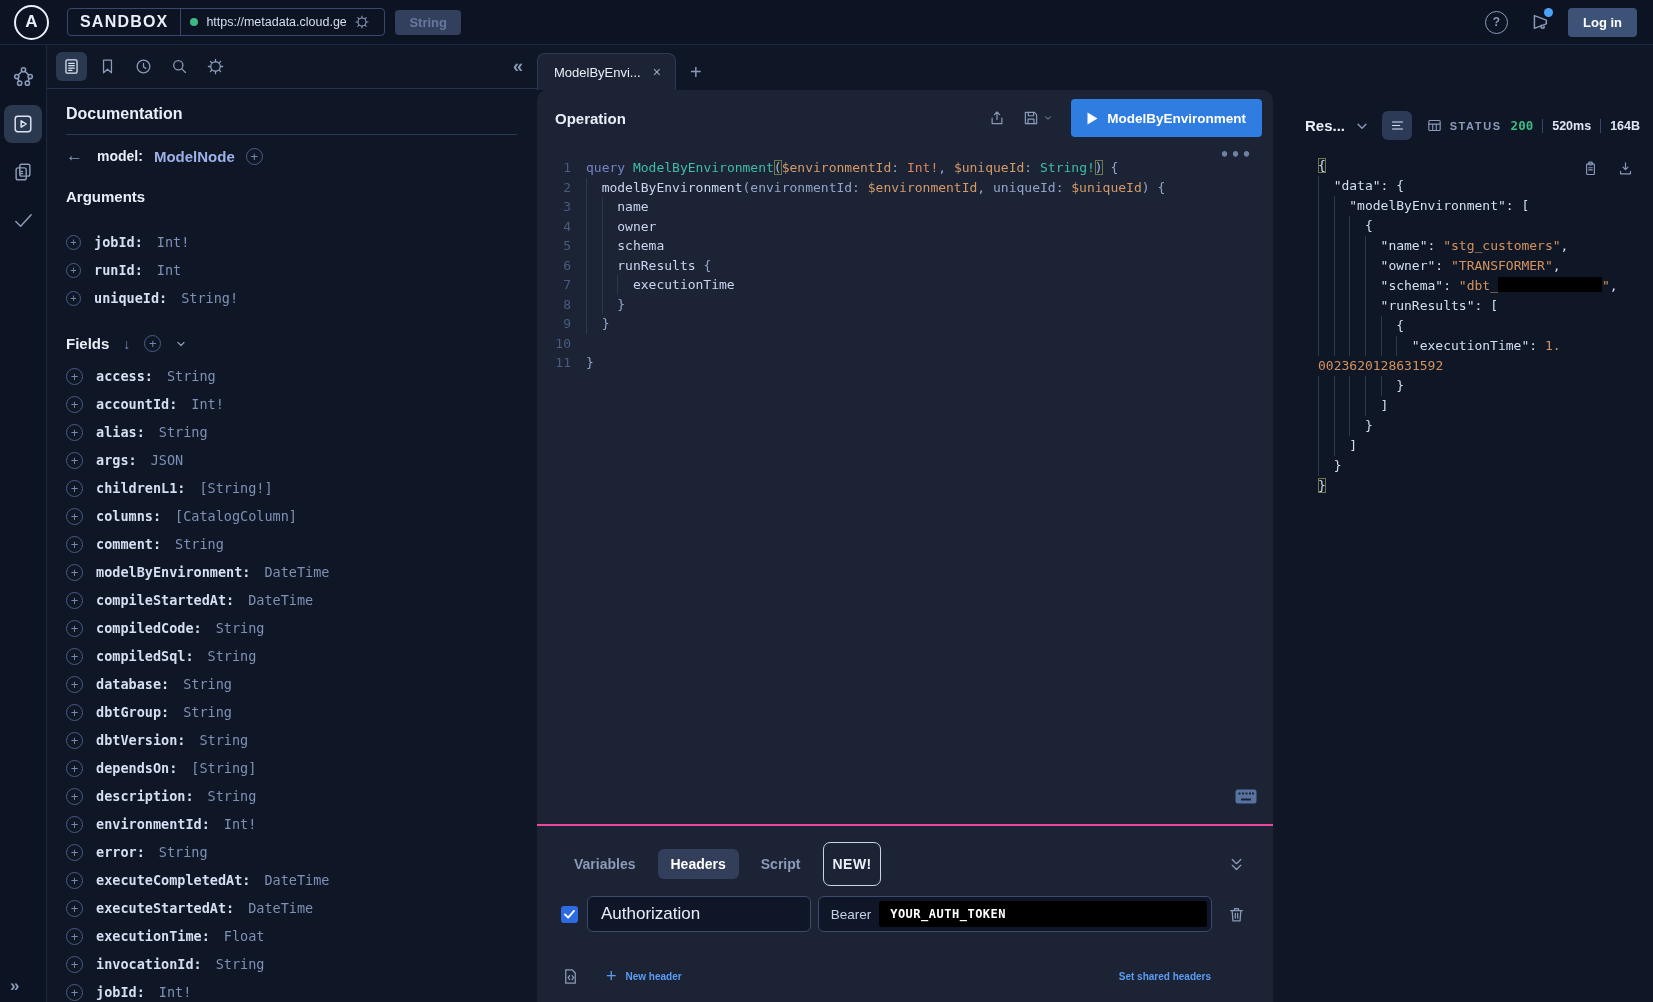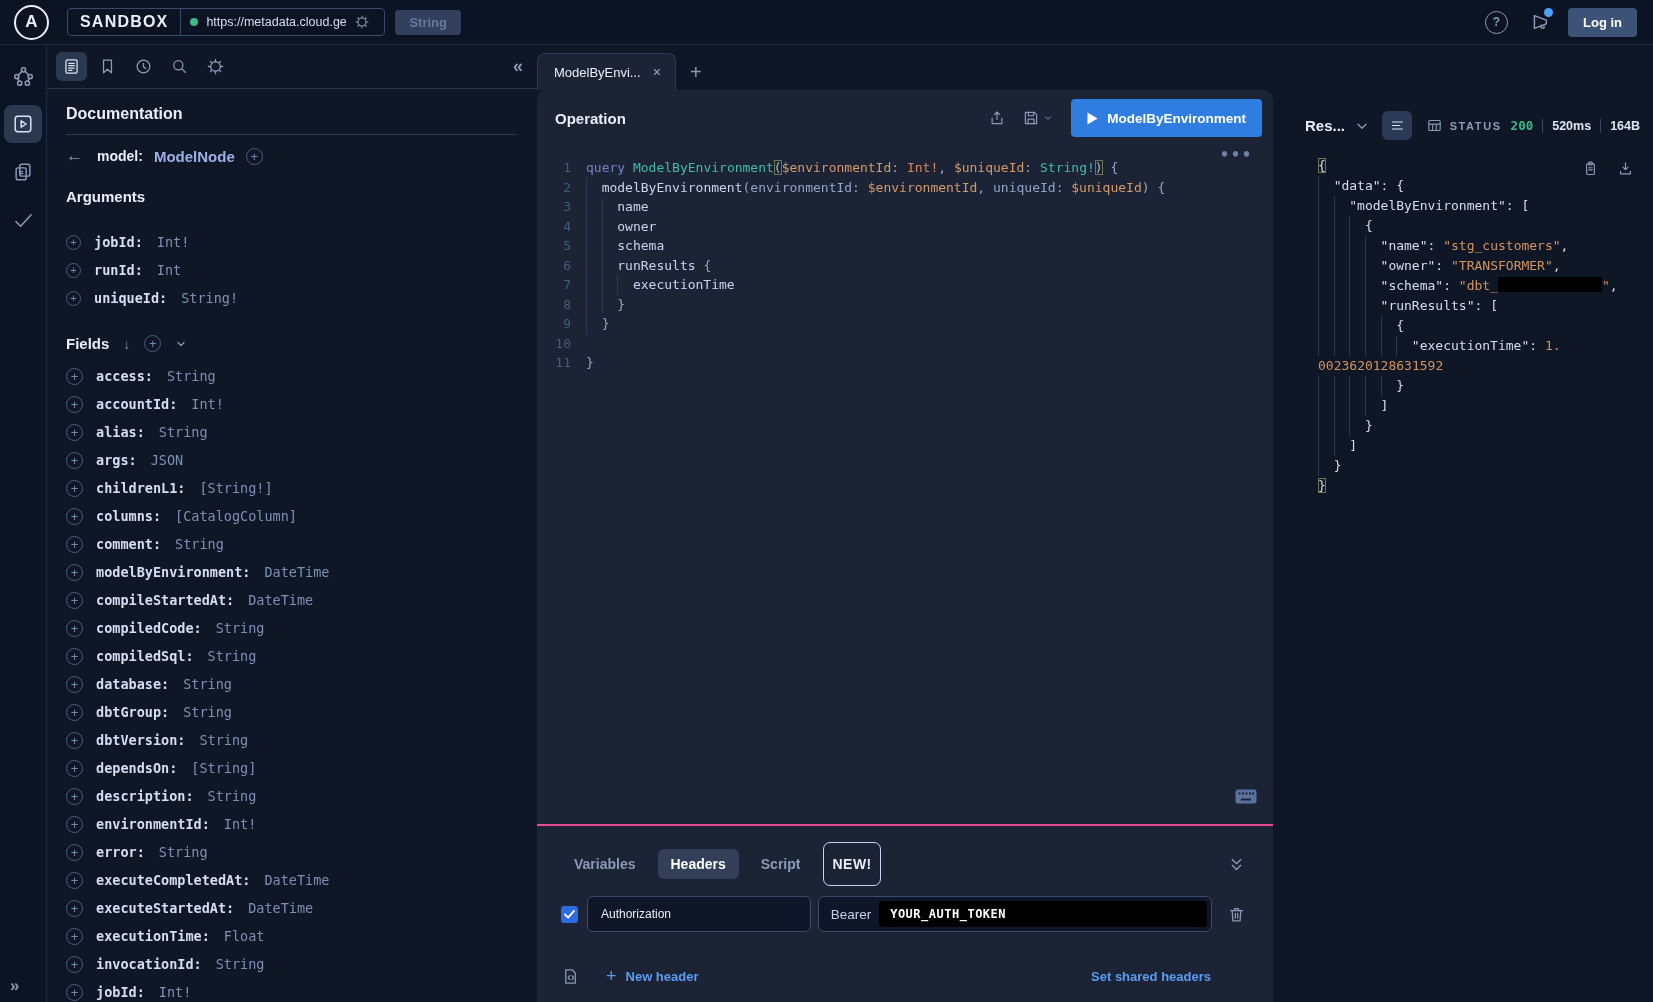--- a/index.html
+++ b/index.html
@@ -95,28 +95,28 @@
   .ftabs{display:flex;align-items:center;margin-top:16px;}
   .ftab{font-size:14px;color:#8a9ab8;padding:7px 13px;border-radius:6px;font-weight:bold;}
   .ftab.sel{background:#333f5a;color:#fff;}
   .ftab-gap{width:9px;}
   .new-badge{margin-left:10px;border:1px solid #c8d2e8;border-radius:7px;padding:13px 8px;
              font-size:14px;font-weight:bold;letter-spacing:.5px;color:#e9eef8;}
   .fcollapse{margin-left:auto;padding-right:4px;}
   .hrow{display:flex;align-items:center;margin-top:10px;gap:7px;}
   .chk{width:17px;height:17px;background:#2d6be3;border-radius:3px;display:flex;align-items:center;justify-content:center;flex:none;margin-right:2px;}
   .hkey{width:225px;height:36px;background:#0e1628;border:1px solid #3c4a6b;border-radius:6px;display:flex;
-        align-items:center;padding:8px 13px;font-size:12px;color:#e9eef8;box-sizing:border-box;}
+        align-items:center;padding:8px 13px;font-size:17px;color:#e9eef8;box-sizing:border-box;}
   .hval{width:397px;height:36px;background:#0e1628;border:1px solid #3c4a6b;border-radius:6px;display:flex;
         align-items:center;gap:8px;padding:0 4px 0 12px;font-size:13.5px;color:#c6d0e6;box-sizing:border-box;}
   .token-black{background:#000;color:#fff;font-family:"DejaVu Sans Mono",monospace;font-size:12px;font-weight:bold;
                letter-spacing:.5px;padding:6px 11px;border-radius:3px;flex:1;}
   .trash-btn{margin-left:5px;padding:3px;}
   .nrow{display:flex;align-items:center;margin-top:34px;padding-right:38px;}
-  .link{color:#5b9cf6;font-size:13px;font-weight:bold;}
+  .link{color:#5b9cf6;font-size:10px;font-weight:bold;}
   .new-header{display:flex;align-items:center;gap:9px;margin-left:26px;}
   .plus-blue{color:#5b9cf6;font-size:18px;font-weight:normal;}
   .nrow-spacer{flex:1;}
 
   
   .resp{position:absolute;top:95px;left:1285px;right:0;bottom:0;}
   .resp-head{display:flex;align-items:center;padding:16px 13px 0 20px;}
   .resp-title{font-size:15px;font-weight:bold;}
   .resp-chevron{margin-left:10px;}
   .view-btn{width:31px;height:29px;display:flex;align-items:center;justify-content:center;border-radius:6px;}

